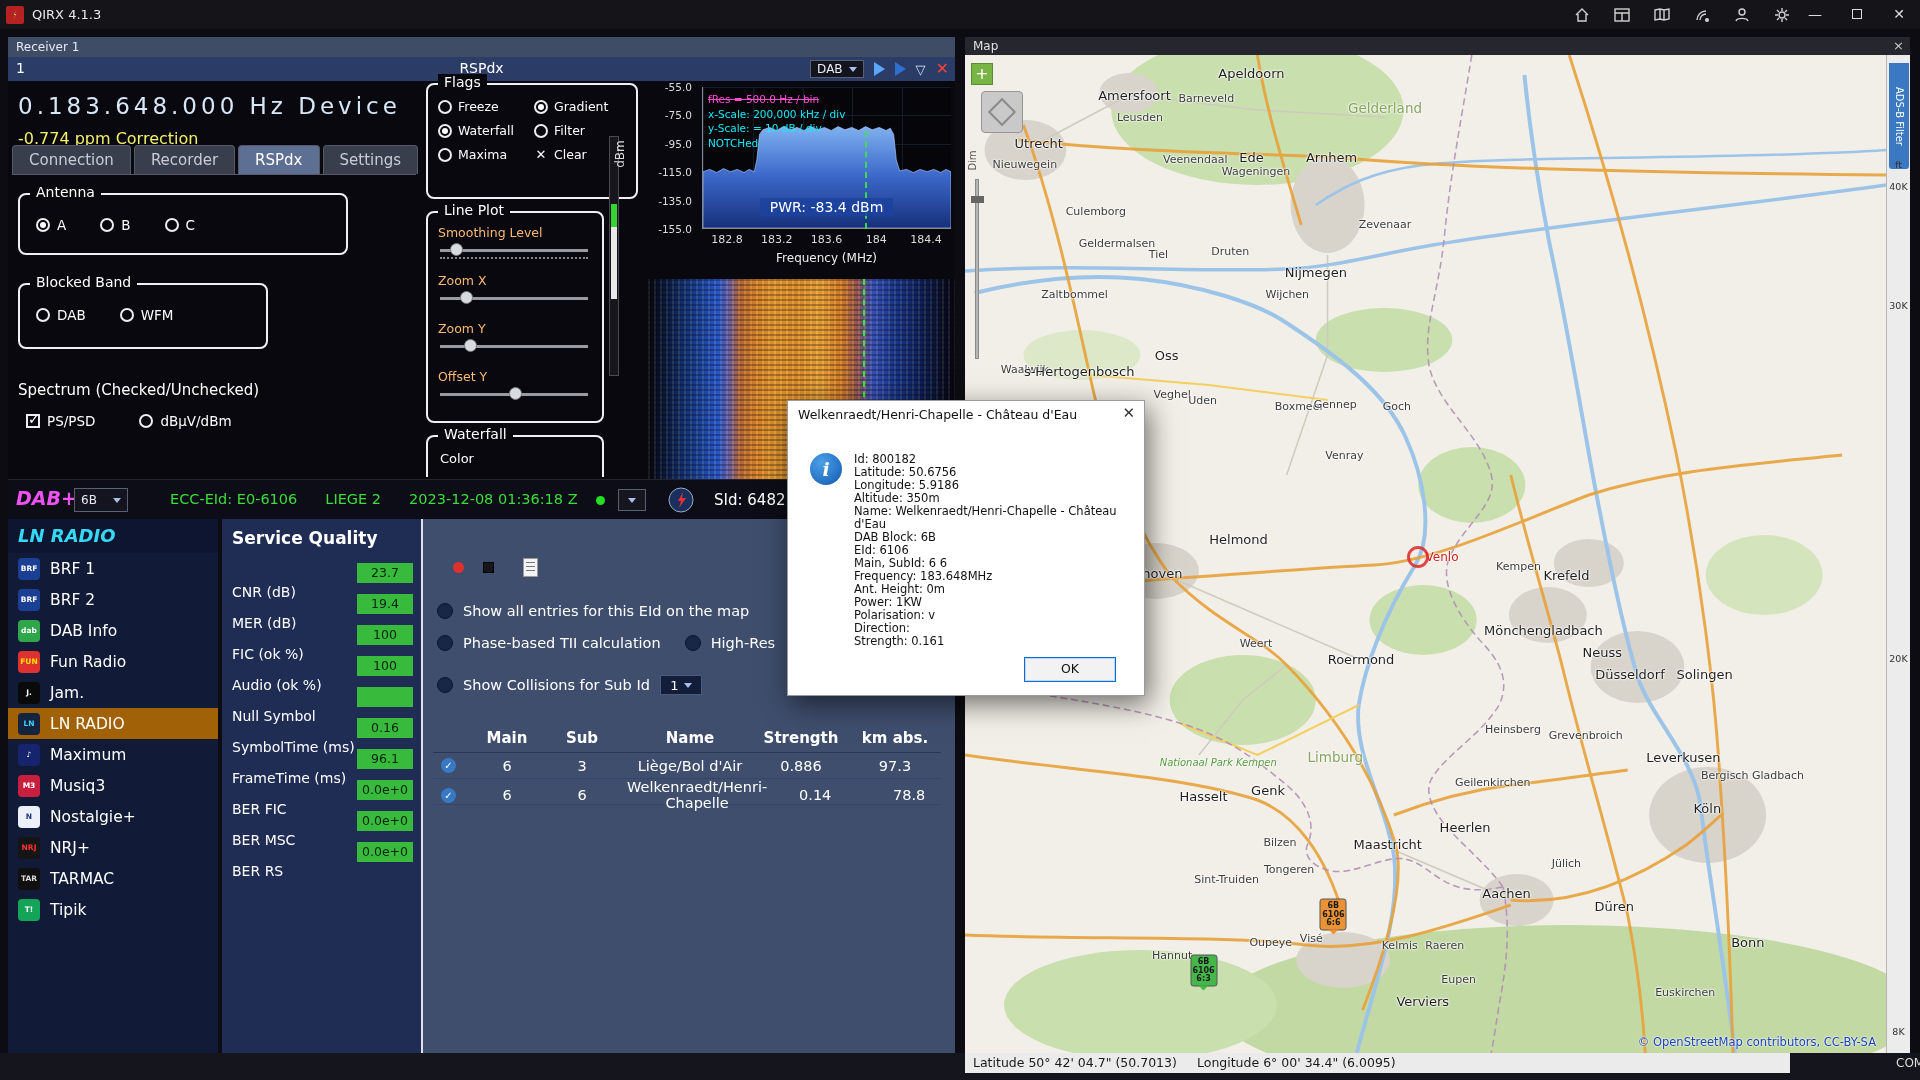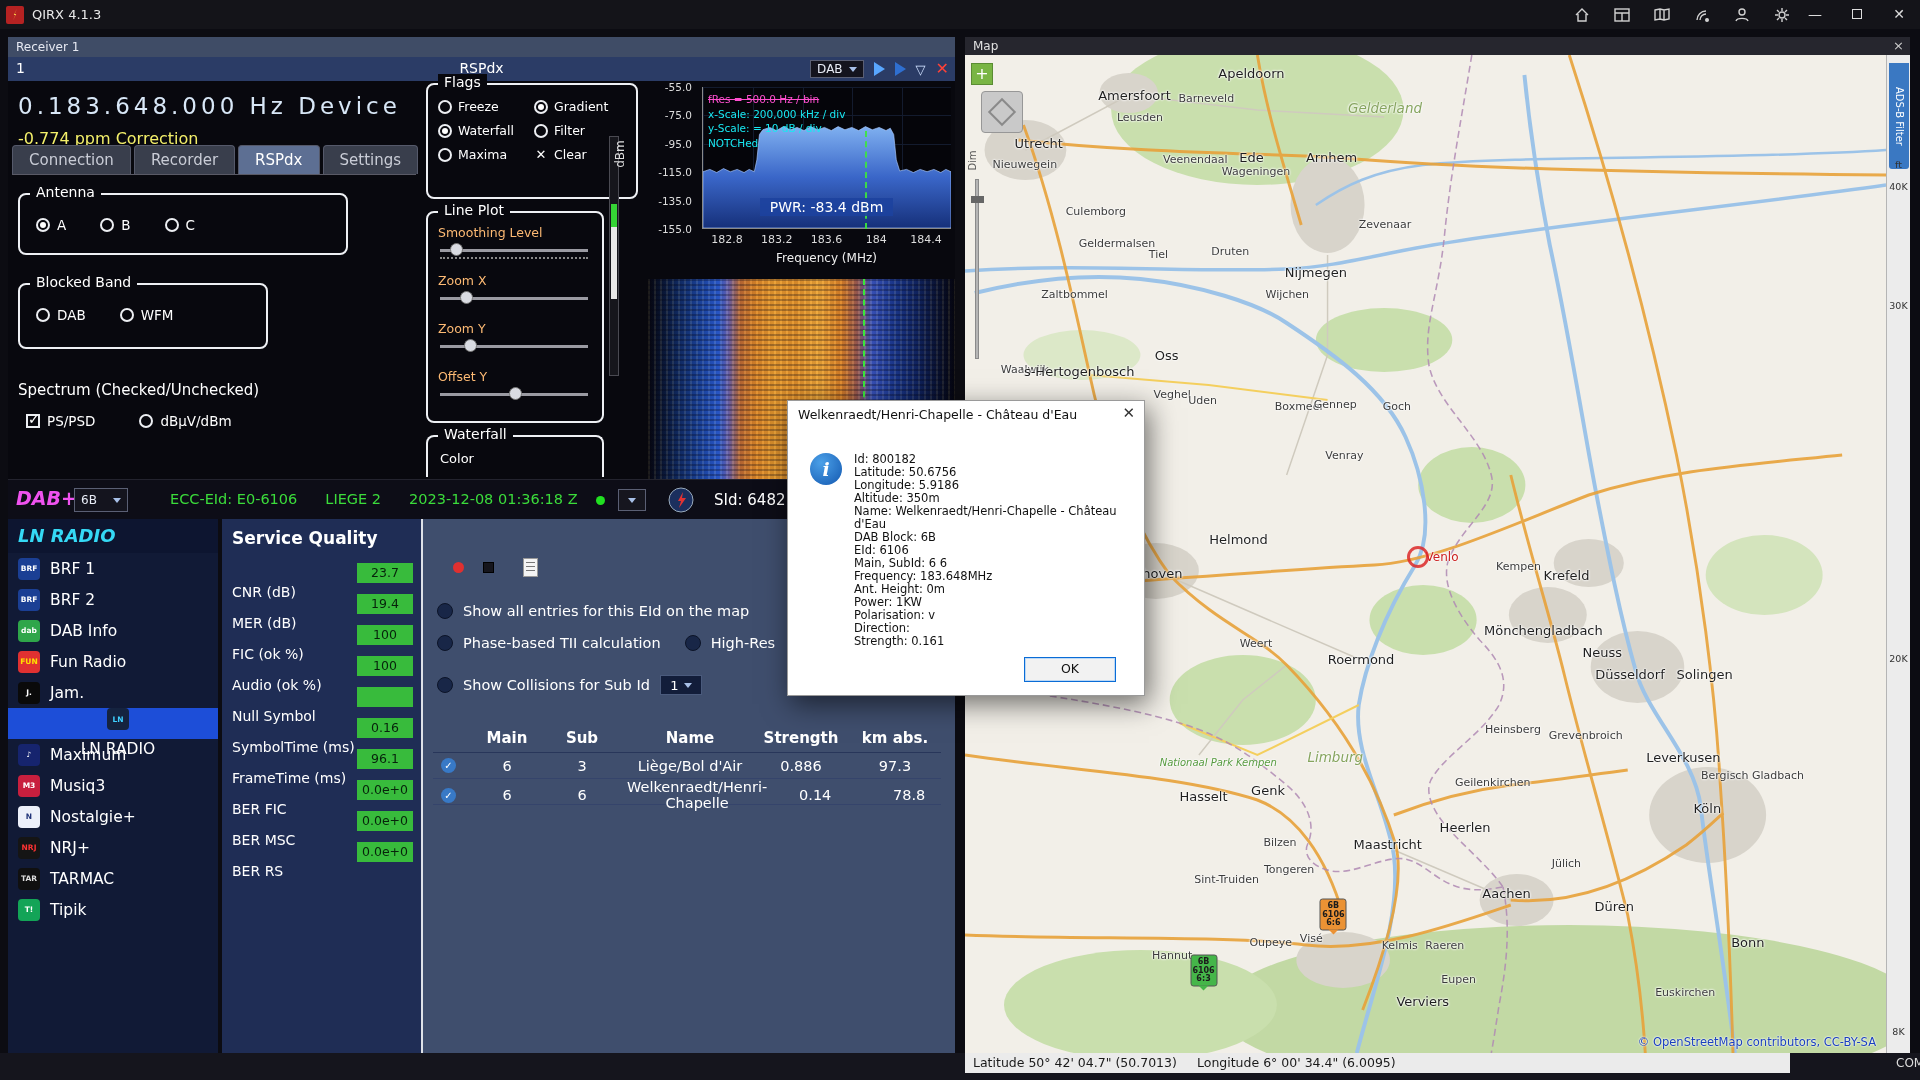--- a/index.html
+++ b/index.html
@@ -100,21 +100,21 @@
   .dab-dot{position:absolute;left:588px;top:16px;width:9px;height:9px;border-radius:50%;background:#21e021;}
   .dab-dd{position:absolute;left:610px;top:9px;width:28px;height:22px;background:#16161f;border:1px solid #5a5f74;display:flex;align-items:center;justify-content:center;}
   .dab-logo{position:absolute;left:660px;top:7px;width:26px;height:26px;}
   .dab-sid{position:absolute;left:706px;top:11px;color:#fff;font-size:15px;}
 
   
   .panels{position:absolute;left:0;top:482px;right:0;height:534px;background:#0c0c12;}
   .svc{position:absolute;left:0;top:0;width:210px;height:100%;background:#111a36;}
   .svc-head{height:34px;line-height:34px;padding-left:10px;font-size:18px;font-weight:bold;font-style:italic;color:#35d9f5;background:#0d1530;}
   .svc-row{height:31px;display:flex;align-items:center;padding-left:10px;gap:10px;}
-  .svc-row.sel{background:#1d4ed8;flex-direction:column;}
+  .svc-row.sel{background:#a16207;}
   .svc-ic{width:22px;height:22px;border-radius:4px;font-size:7.5px;font-weight:bold;display:flex;align-items:center;justify-content:center;flex:none;}
   .svc-lb{font-size:15.5px;color:#fff;white-space:nowrap;}
   .sq{position:absolute;left:214px;top:0;width:199px;height:100%;background:#1f2d55;}
   .sq-title{padding:9px 0 0 10px;font-size:17px;font-weight:bold;color:#fff;}
   .sq-list{position:absolute;left:0;top:38px;right:0;}
   .sq-row{height:31px;display:flex;align-items:center;justify-content:space-between;padding:0 8px 0 10px;}
   .sq-lbl{font-size:14px;color:#fff;margin-top:38px;}
   .sq-val{width:56px;height:20px;background:#38bb3c;color:#07230b;font-size:12.5px;display:flex;align-items:center;justify-content:center;flex:none;}
   .vline{position:absolute;left:413px;top:0;width:2px;height:100%;background:#dfe2e8;}
   .tii{position:absolute;left:415px;top:0;right:0;height:100%;background:#3f4e6d;}
@@ -140,21 +140,21 @@
   .map-panel{position:absolute;left:965px;top:37px;width:945px;height:1016px;background:#e8e8e8;}
   .map-head{position:absolute;left:0;top:0;right:0;height:18px;background:#26262e;color:#e0e0e0;font-size:12px;line-height:18px;padding-left:8px;}
   .map-close{position:absolute;right:6px;top:0;color:#ccc;font-size:13px;}
   .map-content{position:absolute;left:0;top:18px;width:921px;height:998px;background:#f2efe8;overflow:hidden;}
   .map-content>svg{position:absolute;inset:0;width:100%;height:100%;}
   .map-labels{position:absolute;inset:0;}
   .mlabel{position:absolute;transform:translate(-50%,-50%);white-space:nowrap;color:#3c3c3c;font-size:11px;
     text-shadow:0 0 2px #fff,0 0 2px #fff,0 0 3px #fff;}
   .mlabel.city{font-size:13px;color:#1f1f1f;}
   .mlabel.red{font-size:12px;color:#cc2020;}
-  .mlabel.region{font-style:italic;color:#86a45e;font-size:13.5px;}
+  .mlabel.region{color:#86a45e;font-size:13.5px;}
   .mlabel.park{font-style:italic;color:#569a3e;font-size:10px;}
   .venlo-ring{position:absolute;width:22px;height:22px;border:3px solid rgba(220,40,40,.85);border-radius:50%;transform:translate(-50%,-50%);}
   .tii-marker{position:absolute;transform:translate(-50%,-100%);width:27px;border:1px solid #555;border-radius:3px;color:#1c1c1c;font-size:8px;font-weight:bold;text-align:center;line-height:8.5px;padding:2px 0;z-index:6;}
   .tm-ptr{position:absolute;left:50%;bottom:-10px;transform:translateX(-50%);border:5px solid transparent;}
   .map-plus{position:absolute;left:6px;top:8px;width:22px;height:22px;background:#79b544;border:1px solid #5a8c33;color:#fff;font-size:16px;line-height:20px;text-align:center;z-index:8;}
   .map-pad{position:absolute;left:16px;top:36px;width:42px;height:42px;background:#c9c9c9;border:1px solid #979797;border-radius:4px;z-index:8;}
   .map-pad::after{content:"";position:absolute;inset:10px;border:2px solid #8a8a8a;transform:rotate(45deg);}
   .dim-label{position:absolute;left:-3px;top:100px;transform:rotate(-90deg);font-size:10px;color:#555;z-index:8;}
   .zoom-slider{position:absolute;left:10px;top:124px;width:4px;height:180px;background:#b5b5b5;border:1px solid #8a8a8a;z-index:8;}
   .zoom-thumb{position:absolute;left:-5px;top:16px;width:13px;height:7px;background:#666;}

